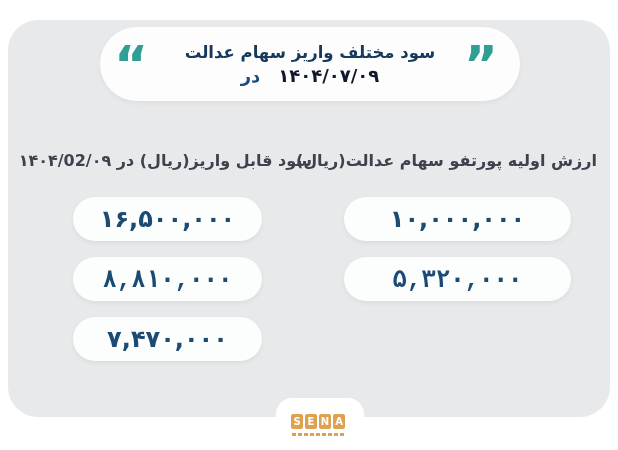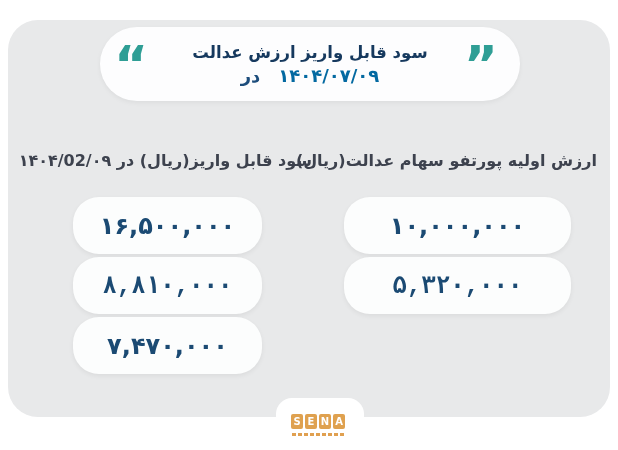--- a/index.html
+++ b/index.html
@@ -24,30 +24,30 @@
   }
   .quote.open{left:14px;}
   .quote.close{right:22px;}
   .title-line1{
     font-size:16.5px;font-weight:bold;color:#16395e;direction:rtl;white-space:nowrap;
   }
   .title-line2{
     display:flex;flex-direction:row;direction:ltr;gap:18px;align-items:baseline;
     font-size:18px;font-weight:bold;color:#1d4d7c;white-space:nowrap;
   }
-  .title-line2 .date{color:#0369a1;}
+  .title-line2 .date{color:#0f172a;}
   .title-line2 .rtl{direction:rtl;unicode-bidi:isolate;}
   .col-header{
     position:absolute;top:151px;width:280px;text-align:center;
     font-size:16px;font-weight:bold;color:#3d424e;direction:rtl;white-space:nowrap;
   }
   .col-header.left{left:32px;}
   .col-header.right{left:317px;}
   .pill{
-    position:absolute;height:57px;background:#fcfdfd;border-radius:26px;
+    position:absolute;height:44px;background:#fcfdfd;border-radius:26px;
     box-shadow:0 2px 5px rgba(0,0,0,0.06);
     display:flex;align-items:center;justify-content:center;
     font-size:24px;font-weight:bold;color:#1b4a73;direction:ltr;
   }
   .pill.colL{left:73px;width:189px;}
   .pill.colR{left:344px;width:227px;}
   .row0{top:197px;}
   .row1{top:257px;font-family:Liberation Mono, monospace;}
   .row2{top:317px;text-align:right;}
   .footer-tab{
@@ -69,21 +69,21 @@
 </style>
 </head>
 <body>
 
 <div class="canvas">
 
   <div class="panel"></div>
 
   <div class="header-pill">
     <span class="quote open">“</span>
-    <div class="title-line1">سود قابل واریز ارزش عدالت</div>
+    <div class="title-line1">سود مختلف واریز سهام عدالت</div>
     <div class="title-line2">
       <span>در</span>
       <span class="date">۱۴۰۴/۰۷/۰۹</span>
     </div>
     <span class="quote close">”</span>
   </div>
 
   <div class="col-header left">سود قابل واریز(ریال) در ۱۴۰۴/02/۰۹</div>
   <div class="col-header right">ارزش اولیه پورتفو سهام عدالت(ریال)</div>
 

